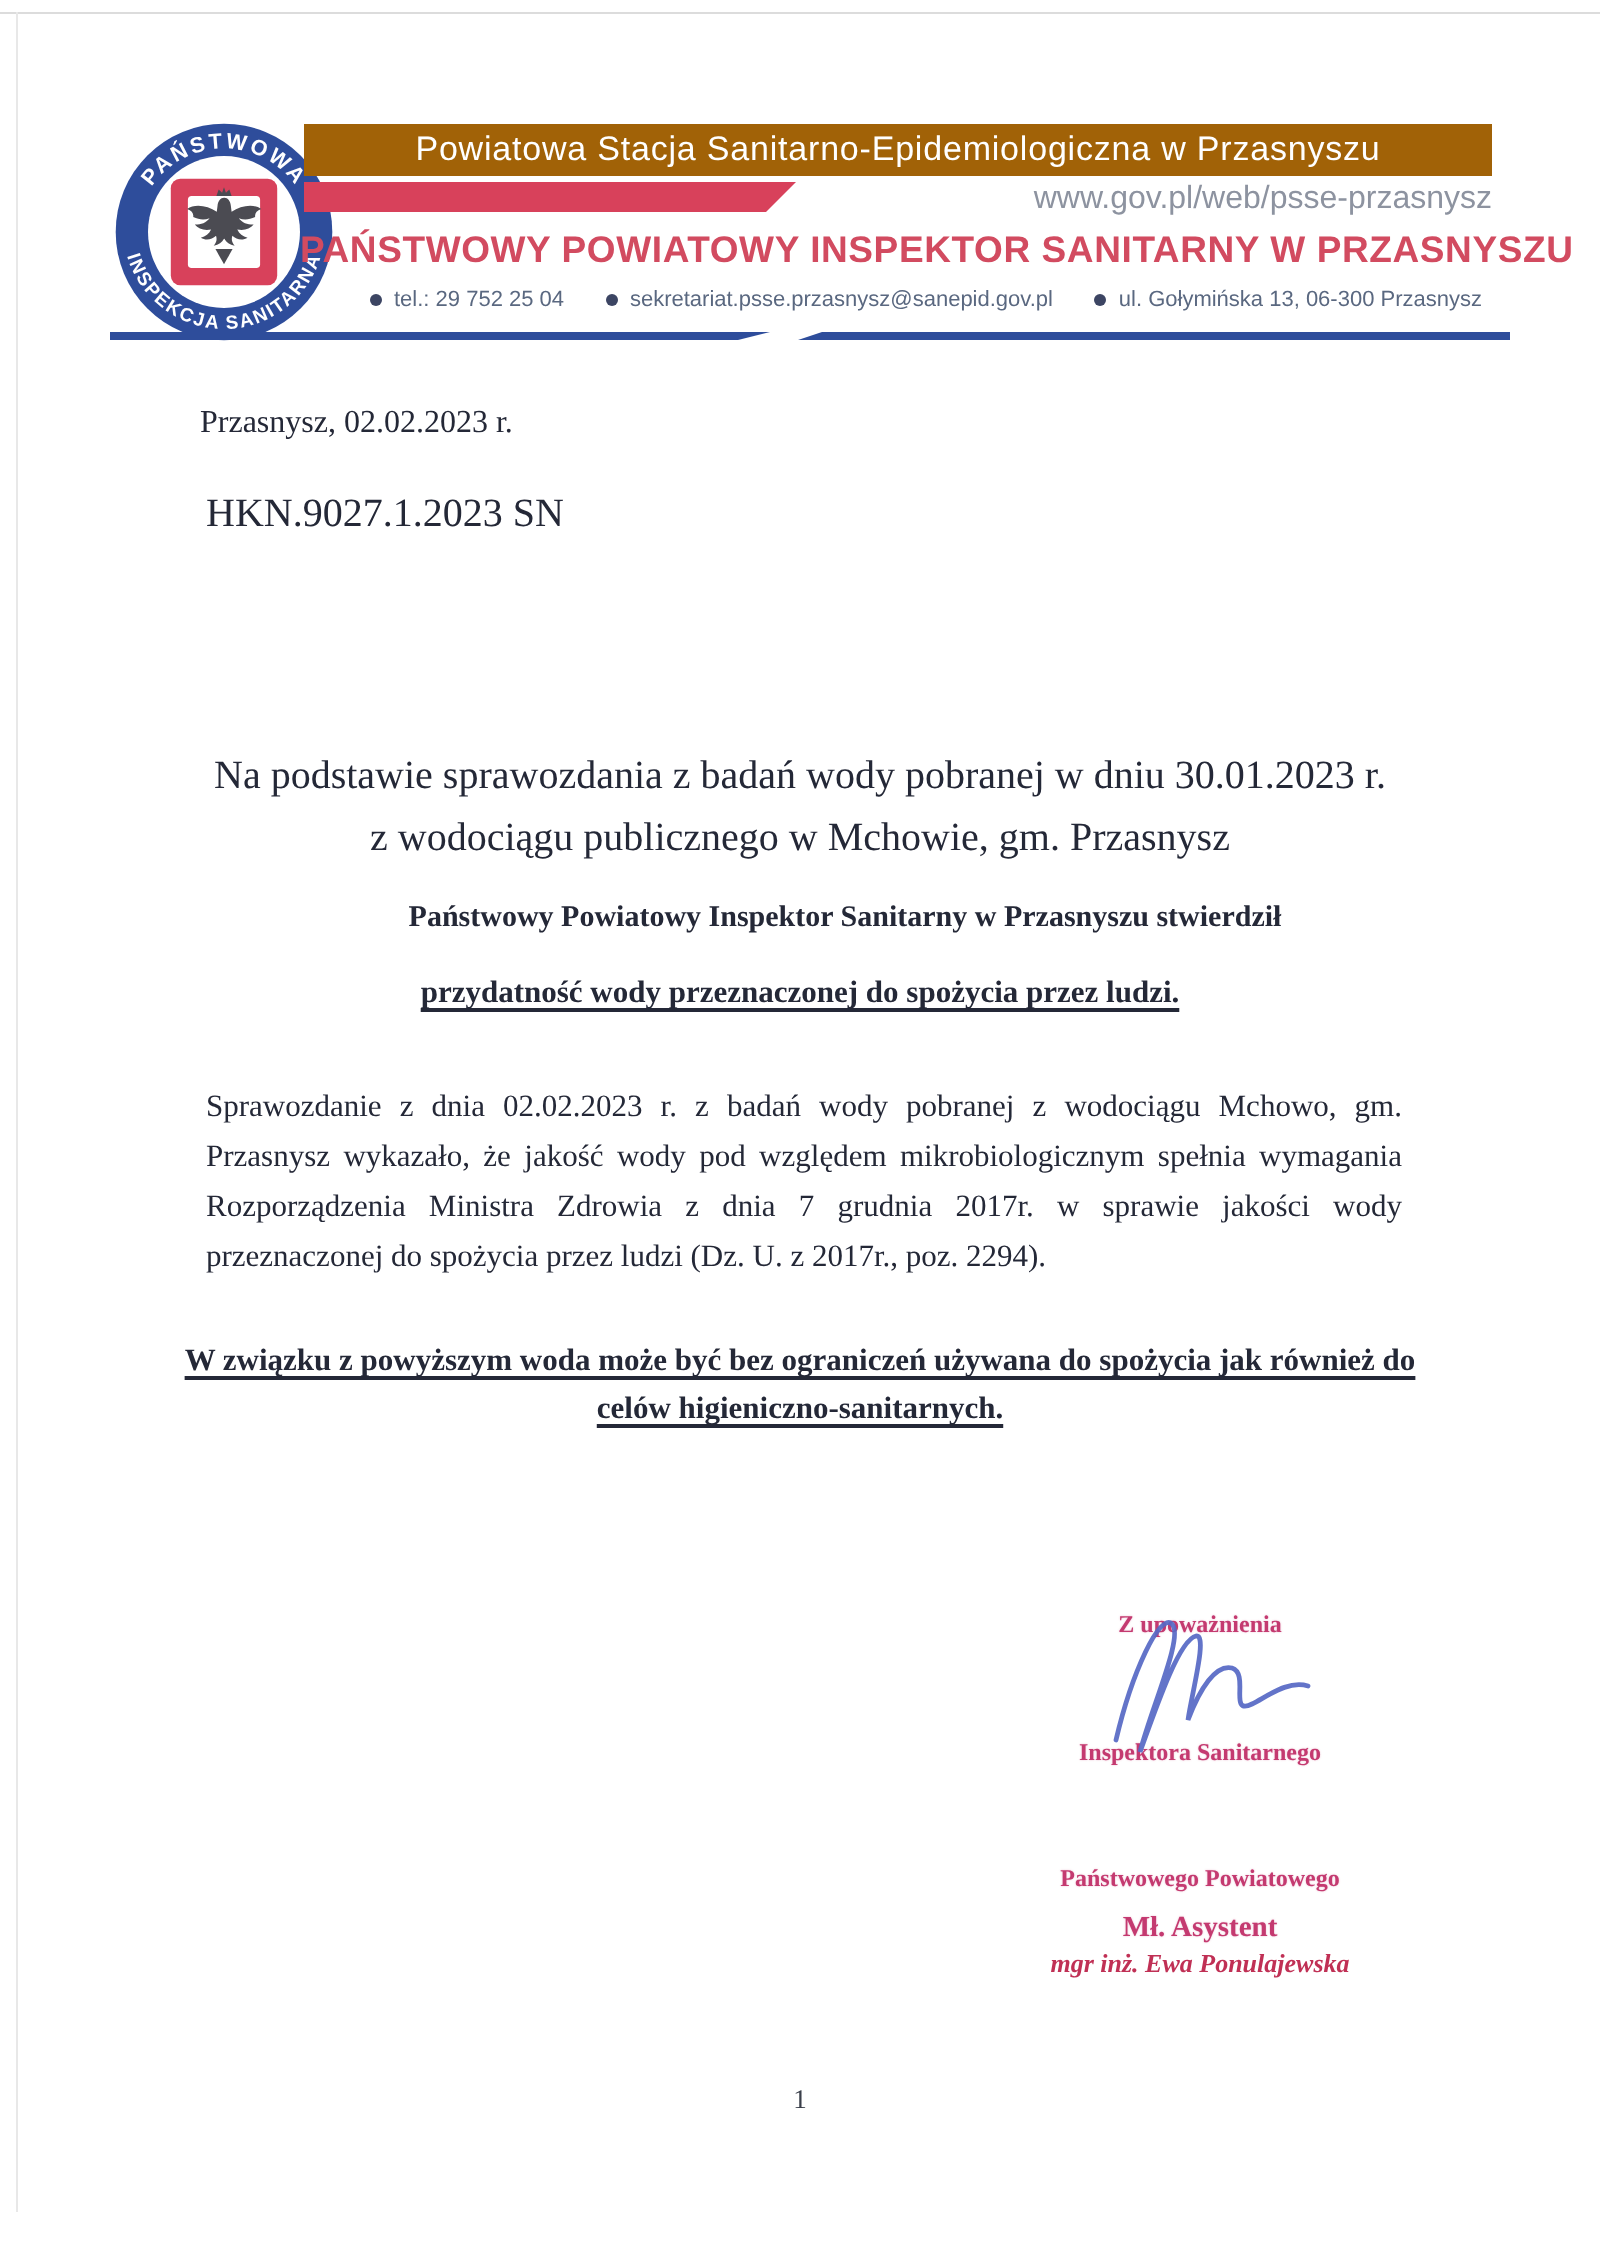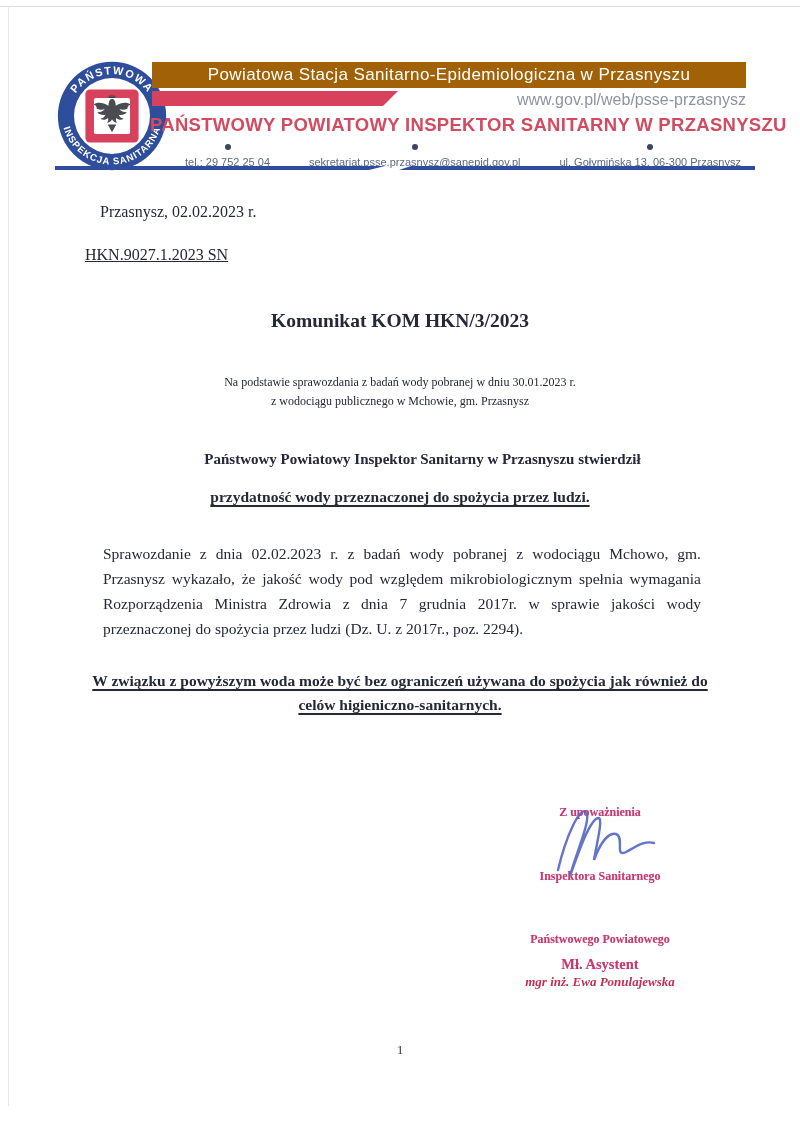--- a/index.html
+++ b/index.html
@@ -35,38 +35,38 @@
   .inspector-title {
     position:absolute; left:150px; top:114px; width:596px;
     font-family:"Liberation Sans", sans-serif; font-size:18.5px; font-weight:600;
     letter-spacing:.3px; color:#d24b60; text-align:center; white-space:nowrap;
   }
   .contact-row {
     position:absolute; left:185px; top:144px; width:556px;
     display:flex; justify-content:space-between; align-items:center;
     font-family:"Liberation Sans", sans-serif; font-size:11px; color:#5a6880;
   }
-  .contact-item { display:flex; align-items:center; gap:6px; white-space:nowrap;flex-direction:column; }
+  .contact-item { display:flex; align-items:center; gap:6px; white-space:nowrap; }
   .bullet { width:6px; height:6px; border-radius:50%; background:#3c4563; display:inline-block; }
 
   .divider-left {
     position:absolute; left:55px; top:166px; width:330px; height:4px; background:#2e4d9b;
     clip-path:polygon(0 0, 100% 0, calc(100% - 16px) 100%, 0 100%);
   }
   .divider-right {
     position:absolute; left:399px; top:166px; width:356px; height:4px; background:#2e4d9b;
     clip-path:polygon(12px 0, 100% 0, 100% 100%, 0 100%);
   }
 
   
   .date-line { position:absolute; left:100px; top:203px; width:600px; text-align:left; font-size:16px; }
-  .reference { position:absolute; left:85px; top:246px; font-size:16px;text-decoration:underline; }
+  .reference { position:absolute; left:103px; top:246px; font-size:20px; }
   .doc-title { position:absolute; left:0; top:310px; width:800px; text-align:center; font-size:19.5px; font-weight:bold; }
 
-  .intro { position:absolute; left:90px; top:373px; width:620px; text-align:center; font-size:12px; line-height:1.55; }
+  .intro { position:absolute; left:90px; top:373px; width:620px; text-align:center; font-size:20px; line-height:1.55; }
 
   .statement-bold { position:absolute; left:0; top:451px; width:800px; text-align:center; font-size:15px; font-weight:bold;padding-left:45px; }
   .statement-underlined {
     position:absolute; left:0; top:488px; width:800px; text-align:center;
     font-size:15.5px; font-weight:bold;
     text-decoration:underline; text-decoration-thickness:1.5px; text-underline-offset:3px;
   }
 
   .body-paragraph {
     position:absolute; left:103px; top:541px; width:598px;
@@ -141,21 +141,20 @@
       <span class="bullet"></span>
       <span>ul. Gołymińska 13, 06-300 Przasnysz</span>
     </div>
   </div>
 
   <div class="divider-left"></div>
   <div class="divider-right"></div>
 
   <div class="date-line">Przasnysz, 02.02.2023 r.</div>
   <div class="reference">HKN.9027.1.2023 SN</div>
-  <div class="doc-title">Komunikat KOM HKN/3/2023</div>
 
   <div class="intro">
     <div>Na podstawie sprawozdania z badań wody pobranej w dniu 30.01.2023 r.</div>
     <div>z wodociągu publicznego w Mchowie, gm. Przasnysz</div>
   </div>
 
   <div class="statement-bold">Państwowy Powiatowy Inspektor Sanitarny w Przasnyszu stwierdził</div>
   <div class="statement-underlined">przydatność wody przeznaczonej do spożycia przez ludzi.</div>
 
   <div class="body-paragraph">Sprawozdanie z dnia 02.02.2023 r. z badań wody pobranej z wodociągu Mchowo, gm. Przasnysz wykazało, że jakość wody pod względem mikrobiologicznym spełnia wymagania Rozporządzenia Ministra Zdrowia z dnia 7 grudnia 2017r. w sprawie jakości wody przeznaczonej do spożycia przez ludzi (Dz. U. z 2017r., poz. 2294).</div>

